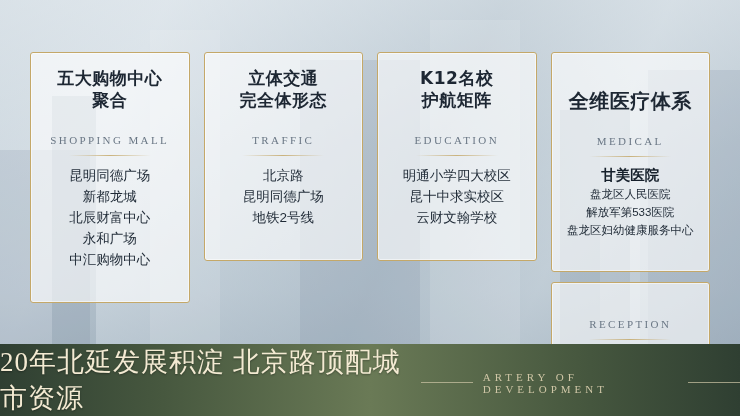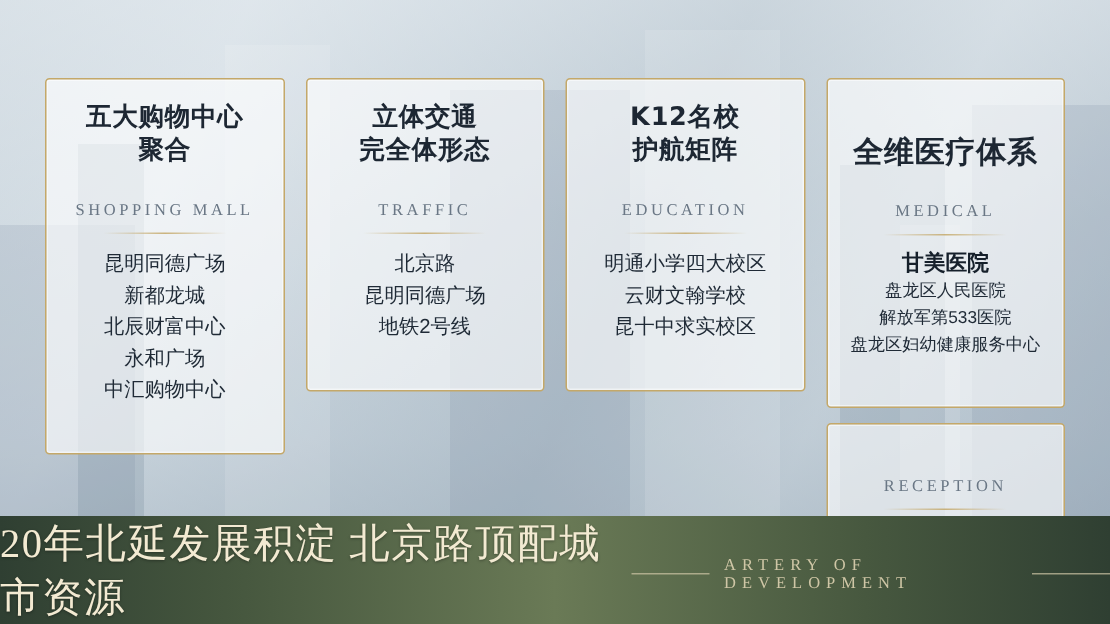--- a/index.html
+++ b/index.html
@@ -126,22 +126,22 @@
       </div>
     </div>
 
     <div class="col">
       <div class="card">
         <div class="t1">K12名校</div>
         <div class="t1">护航矩阵</div>
         <div class="sub">EDUCATION</div>
         <div class="divider"></div>
         <div class="list">明通小学四大校区</div>
+        <div class="list">昆十中求实校区</div>
         <div class="list">云财文翰学校</div>
-        <div class="list">昆十中求实校区</div>
       </div>
     </div>
 
     <div class="col">
       <div class="card">
         <div class="t1 sm">全维医疗体系</div>
         <div class="sub">MEDICAL</div>
         <div class="divider"></div>
         <div class="hosp">甘美医院</div>
         <div class="list sm">盘龙区人民医院</div>

